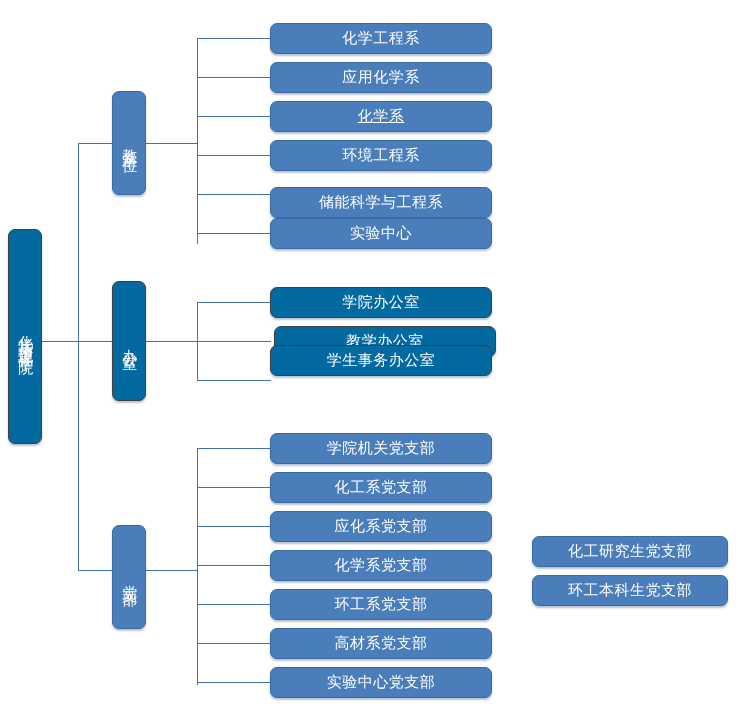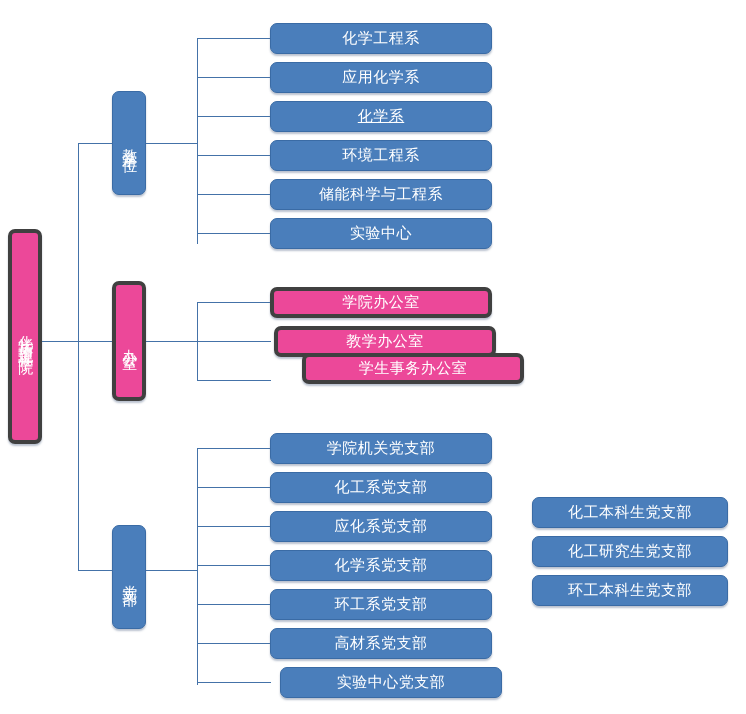--- a/index.html
+++ b/index.html
@@ -41,22 +41,22 @@
     line-height: 1.15;
     letter-spacing: 0.5px;
     box-shadow: 0 2px 2px rgba(90,110,140,0.42);
   }
 
   .node.blue {
     background: #4A7EBB;
     border: 1px solid #3A6BA5;
   }
   .node.teal {
-    background: #ec4899;
-    border: 4px solid #404040;
+    background: #0369a1;
+    border: 1px solid #404040;
   }
 
   
   .leaf {
     width: 222px;
     height: 31px;
     font-size: 15px;
   }
   .leaf-right {
     width: 196px;
@@ -102,54 +102,53 @@
   <div class="conn h" style="left:197px; top:77px; width:74px;"></div>
   <div class="conn h" style="left:197px; top:116px; width:74px;"></div>
   <div class="conn h" style="left:197px; top:155px; width:74px;"></div>
   <div class="conn h" style="left:197px; top:194px; width:74px;"></div>
   <div class="conn h" style="left:197px; top:233px; width:74px;"></div>
 
   <div class="node blue leaf" style="left:270px; top:23px;">化学工程系</div>
   <div class="node blue leaf" style="left:270px; top:62px;">应用化学系</div>
   <div class="node blue leaf" style="left:270px; top:101px;text-decoration:underline;">化学系</div>
   <div class="node blue leaf" style="left:270px; top:140px;">环境工程系</div>
-  <div class="node blue leaf" style="left:270px; top:179px;">储能科学与工程系</div>
+  <div class="node blue leaf" style="left:270px; top:187px;">储能科学与工程系</div>
   <div class="node blue leaf" style="left:270px; top:218px;">实验中心</div>
 
   <div class="conn h" style="left:78px; top:341px; width:34px;"></div>
   <div class="node teal vnode" style="left:112px; top:281px; height:120px;">办公室</div>
   <div class="conn h" style="left:146px; top:341px; width:52px;"></div>
   <div class="conn v" style="left:197px; top:302px; height:78px;"></div>
 
   <div class="conn h" style="left:197px; top:302px; width:74px;"></div>
   <div class="conn h" style="left:197px; top:341px; width:74px;"></div>
   <div class="conn h" style="left:197px; top:380px; width:74px;"></div>
 
   <div class="node teal leaf" style="left:270px; top:287px;">学院办公室</div>
   <div class="node teal leaf" style="left:274px; top:326px;">教学办公室</div>
-  <div class="node teal leaf" style="left:270px; top:353px;margin-left:32px;">学生事务办公室</div>
+  <div class="node teal leaf" style="left:270px; top:345px;">学生事务办公室</div>
 
   <div class="conn h" style="left:78px; top:570px; width:34px;"></div>
   <div class="node blue vnode" style="left:112px; top:525px; height:104px;">党支部</div>
   <div class="conn h" style="left:146px; top:570px; width:52px;"></div>
   <div class="conn v" style="left:197px; top:448px; height:237px;"></div>
 
   <div class="conn h" style="left:197px; top:448px; width:74px;"></div>
   <div class="conn h" style="left:197px; top:487px; width:74px;"></div>
   <div class="conn h" style="left:197px; top:526px; width:74px;"></div>
   <div class="conn h" style="left:197px; top:565px; width:74px;"></div>
   <div class="conn h" style="left:197px; top:604px; width:74px;"></div>
   <div class="conn h" style="left:197px; top:643px; width:74px;"></div>
   <div class="conn h" style="left:197px; top:682px; width:74px;"></div>
 
   <div class="node blue leaf" style="left:270px; top:433px;">学院机关党支部</div>
   <div class="node blue leaf" style="left:270px; top:472px;">化工系党支部</div>
   <div class="node blue leaf" style="left:270px; top:511px;">应化系党支部</div>
   <div class="node blue leaf" style="left:270px; top:550px;">化学系党支部</div>
   <div class="node blue leaf" style="left:270px; top:589px;">环工系党支部</div>
   <div class="node blue leaf" style="left:270px; top:628px;">高材系党支部</div>
-  <div class="node blue leaf" style="left:280px; top:667px;text-align:right;">实验中心党支部</div>
+  <div class="node blue leaf" style="left:270px; top:667px;text-align:right;">实验中心党支部</div>
 
-  <div class="node blue leaf-right" style="left:532px; top:497px;">化工本科生党支部</div>
   <div class="node blue leaf-right" style="left:532px; top:536px;">化工研究生党支部</div>
   <div class="node blue leaf-right" style="left:532px; top:575px;">环工本科生党支部</div>
 
 </div>
 
 </body></html>

